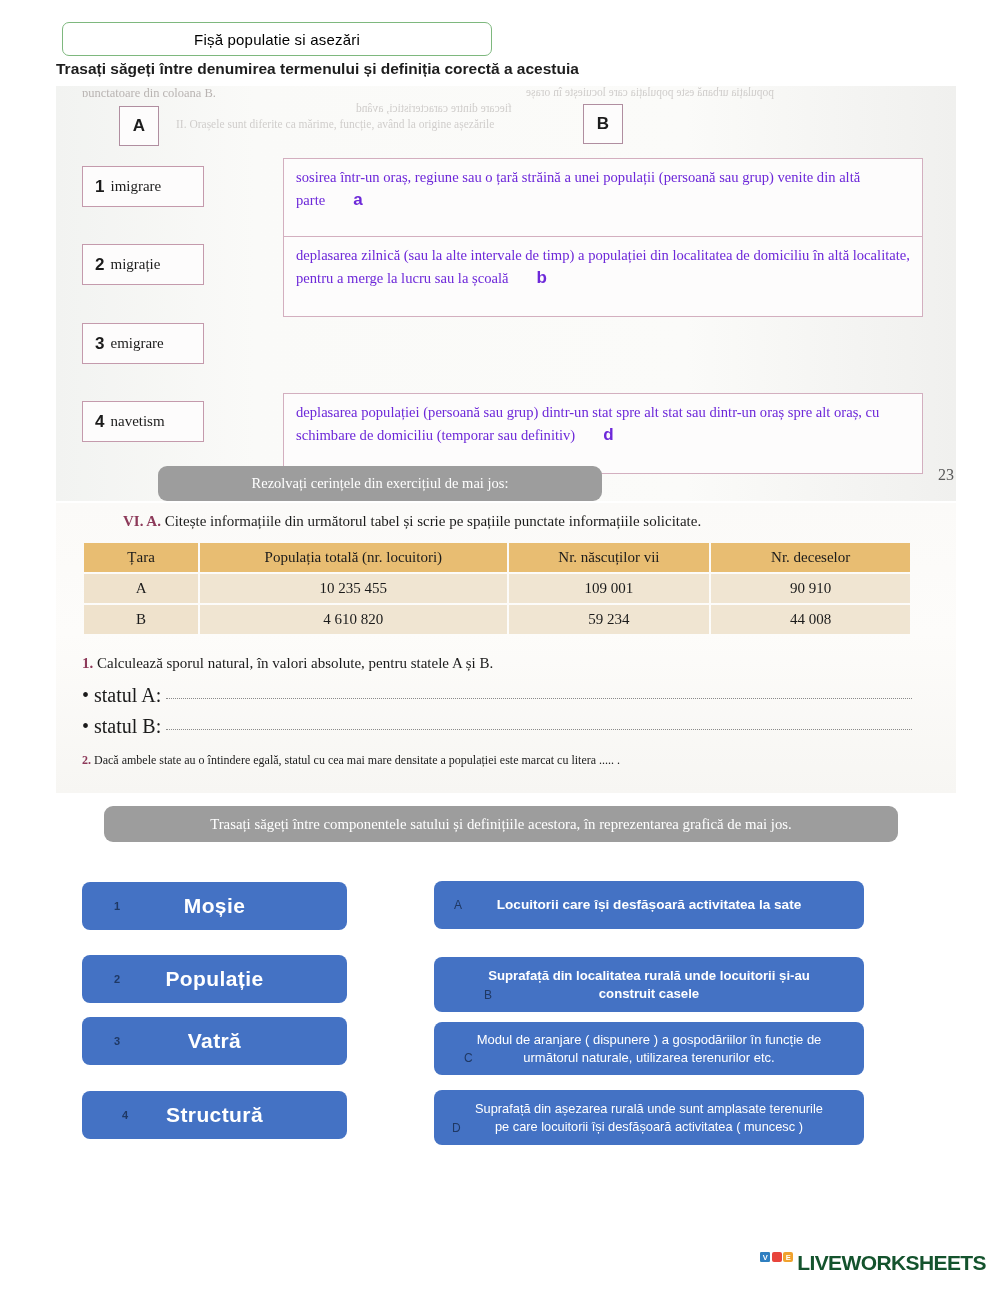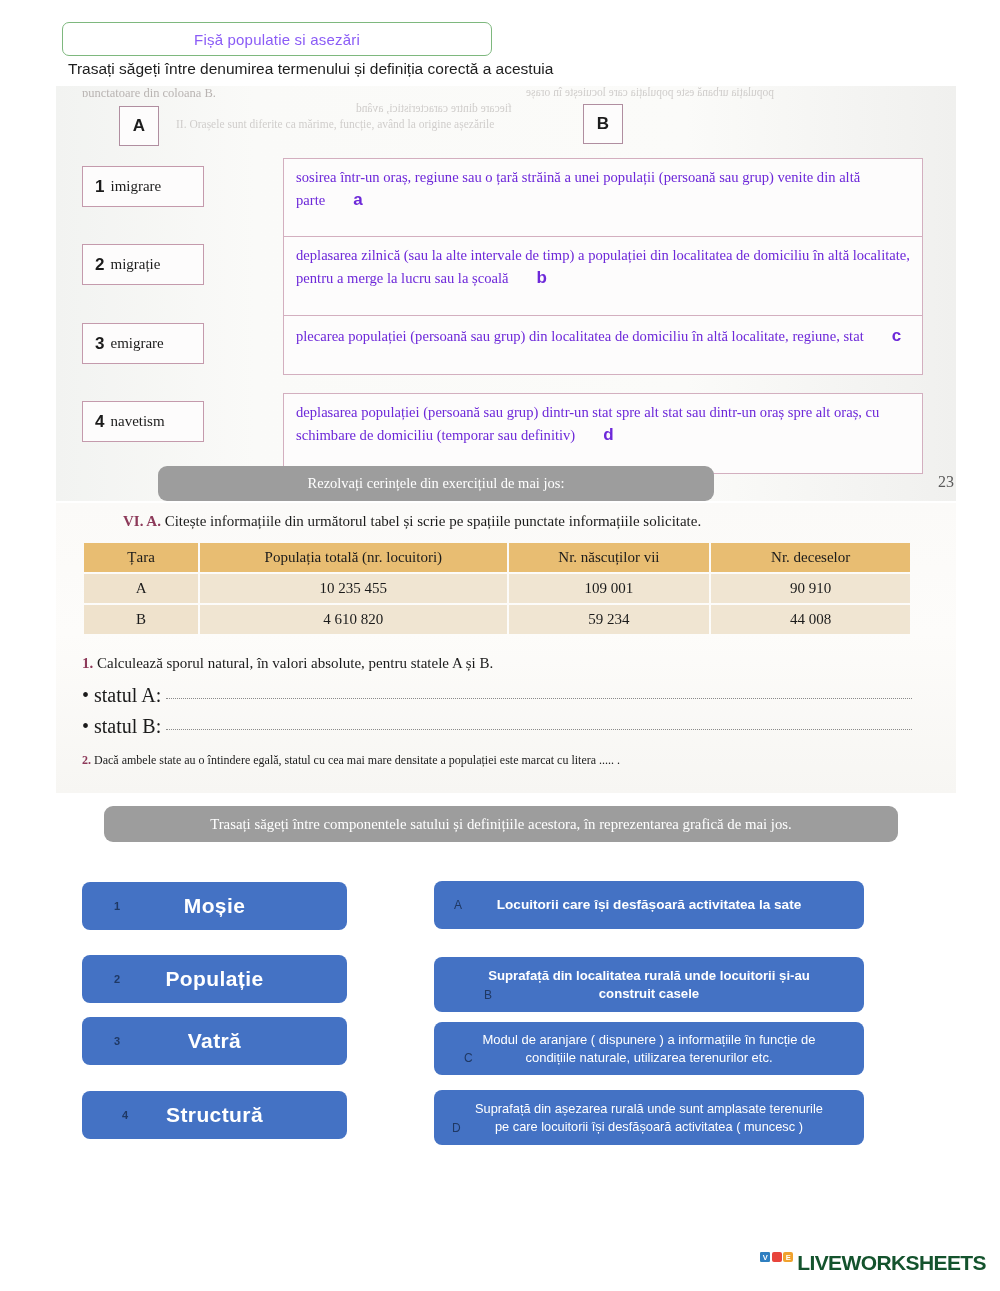--- a/index.html
+++ b/index.html
@@ -19,31 +19,31 @@
     position: absolute;
     left: 62px; top: 22px;
     width: 430px; height: 34px;
     border: 1.5px solid #7eb87e;
     border-radius: 7px;
     background: #ffffff;
     display: flex;
     align-items: center;
     justify-content: center;
     font-size: 15px;
-    color: #8b5cf6;
+    color: #000000;
     letter-spacing: .2px;
   }
 
   
   .instruction-1 {
     position: absolute;
-    left: 68px; top: 60px;
+    left: 56px; top: 60px;
     width: 900px;
     font-size: 15.5px;
-    font-weight: normal;
+    font-weight: bold;
     color: #1d1d1d;
   }
 
   
   .scan-top {
     position: absolute;
     left: 56px; top: 86px;
     width: 900px; height: 415px;
     background: #f7f7f5;
     overflow: hidden;
@@ -136,30 +136,29 @@
     position: absolute;
     background: #9d9d9d;
     border-radius: 9px;
     color: #ffffff;
     display: flex;
     align-items: center;
     justify-content: center;
     font-size: 14.5px;
     font-family: "Liberation Serif", serif;
   }
-  .banner.b1 { left: 158px; top: 466px; width: 556px; height: 35px; }
+  .banner.b1 { left: 158px; top: 466px; width: 444px; height: 35px; }
   .banner.b2 { left: 104px; top: 806px; width: 794px; height: 36px; font-size: 14.8px; }
 
   .page-num {
     position: absolute;
     right: 46px; top: 466px;
     font-size: 16px;
     color: #5a5a5a;
     font-family: "Liberation Serif", serif;
-    margin-top: 7px;
   }
 
   
   .scan-mid {
     position: absolute;
     left: 56px; top: 503px;
     width: 900px; height: 290px;
     background: linear-gradient(180deg,#fbfaf8 0%, #fdfcfa 45%, #f7f6f3 100%);
   }
   .vi-head {
@@ -352,23 +351,20 @@
   <div class="term-box" style="top:315px;">
     <span class="num">4</span>
     <span>navetism</span>
   </div>
 
   <div class="def-box" style="top:72px;">
     <span>sosirea într-un oraș, regiune sau o țară străină a unei populații (persoană sau grup) venite din altă parte</span><span class="marker">a</span>
   </div>
   <div class="def-box" style="top:150px;">
     <span>deplasarea zilnică (sau la alte intervale de timp) a populației din localitatea de domiciliu în altă localitate, pentru a merge la lucru sau la școală</span><span class="marker">b</span>
-  </div>
-  <div class="def-box" style="top:229px;">
-    <span>plecarea populației (persoană sau grup) din localitatea de domiciliu în altă localitate, regiune, stat</span><span class="marker">c</span>
   </div>
   <div class="def-box" style="top:307px;">
     <span>deplasarea populației (persoană sau grup) dintr-un stat spre alt stat sau dintr-un oraș spre alt oraș, cu schimbare de domiciliu (temporar sau definitiv)</span><span class="marker">d</span>
   </div>
 </div>
 
 <div class="banner b1">
   <span>Rezolvați cerințele din exercițiul de mai jos:</span>
 </div>
 <div class="page-num">23</div>
@@ -448,21 +444,21 @@
 <div class="blue blue-right d1">
   <span class="badge">A</span>
   <span>Locuitorii care își desfășoară activitatea la sate</span>
 </div>
 <div class="blue blue-right d2">
   <span class="badge">B</span>
   <span>Suprafață din localitatea rurală unde locuitorii și-au construit casele</span>
 </div>
 <div class="blue blue-right d3">
   <span class="badge">C</span>
-  <span>Modul de aranjare ( dispunere ) a informațiile în funcție de condițiile naturale, utilizarea terenurilor etc.</span>
+  <span>Modul de aranjare ( dispunere ) a gospodăriilor în funcție de următorul naturale, utilizarea terenurilor etc.</span>
 </div>
 <div class="blue blue-right d4">
   <span class="badge">D</span>
   <span>Suprafață din așezarea rurală unde sunt amplasate terenurile pe care locuitorii își desfășoară activitatea ( muncesc )</span>
 </div>
 
 <div class="logo">
   <div class="logo-tiles">
     <span class="tile green">L</span>
     <span class="tile blue">I</span>

